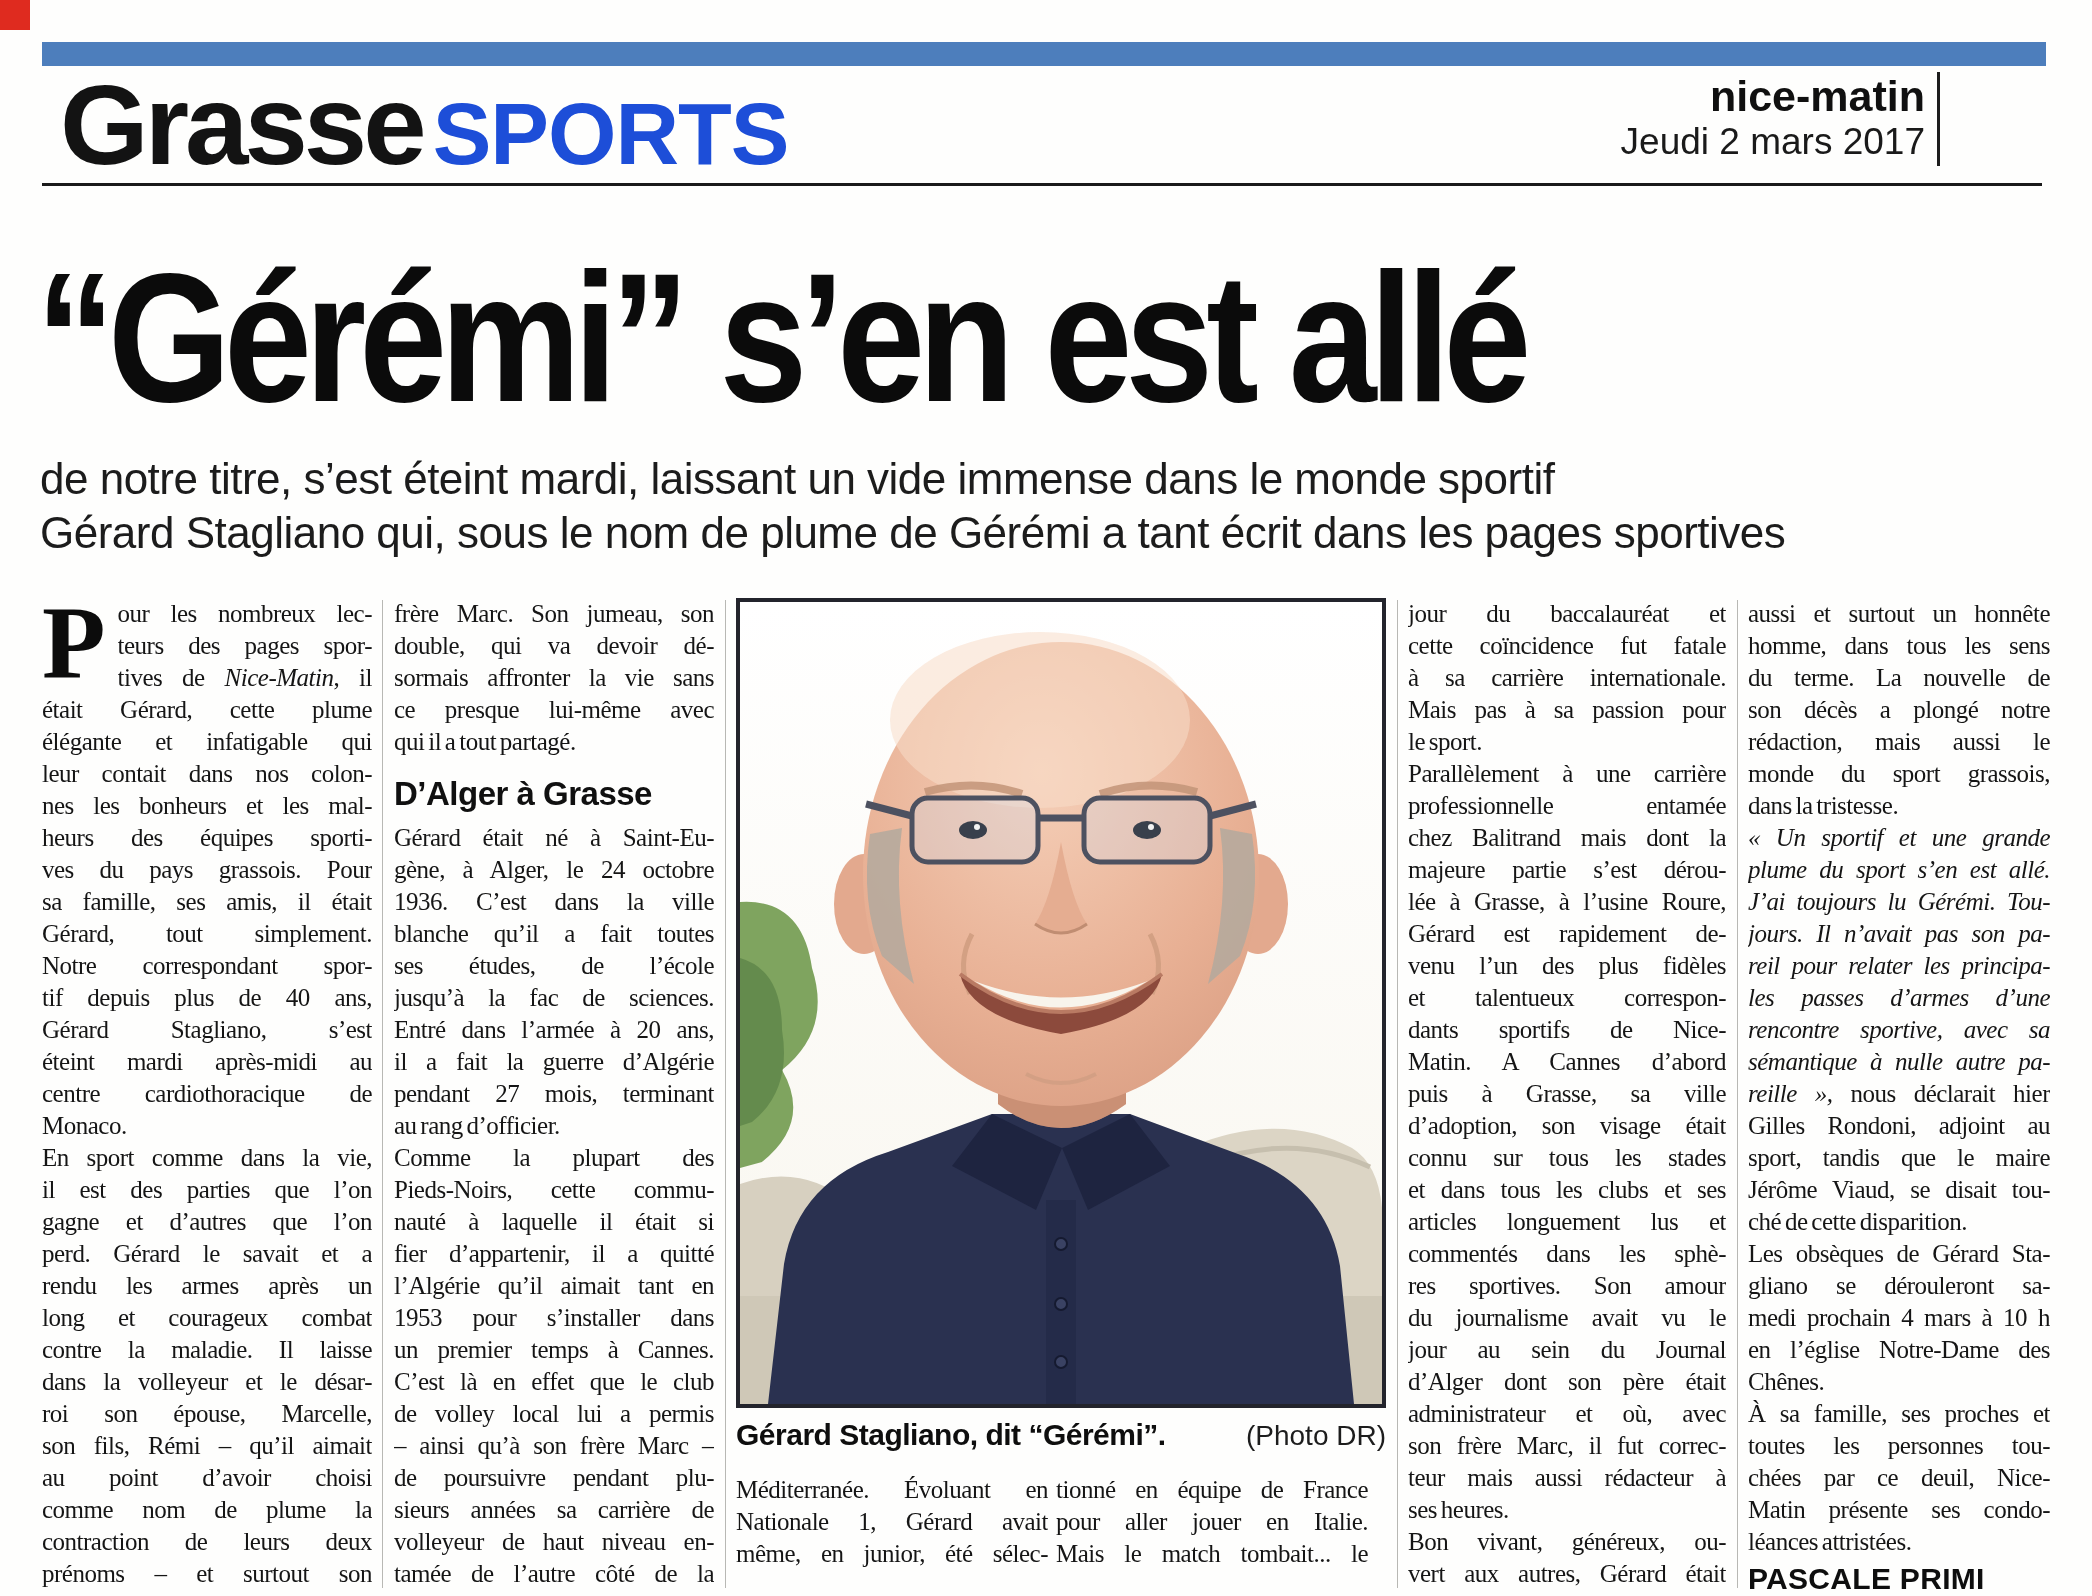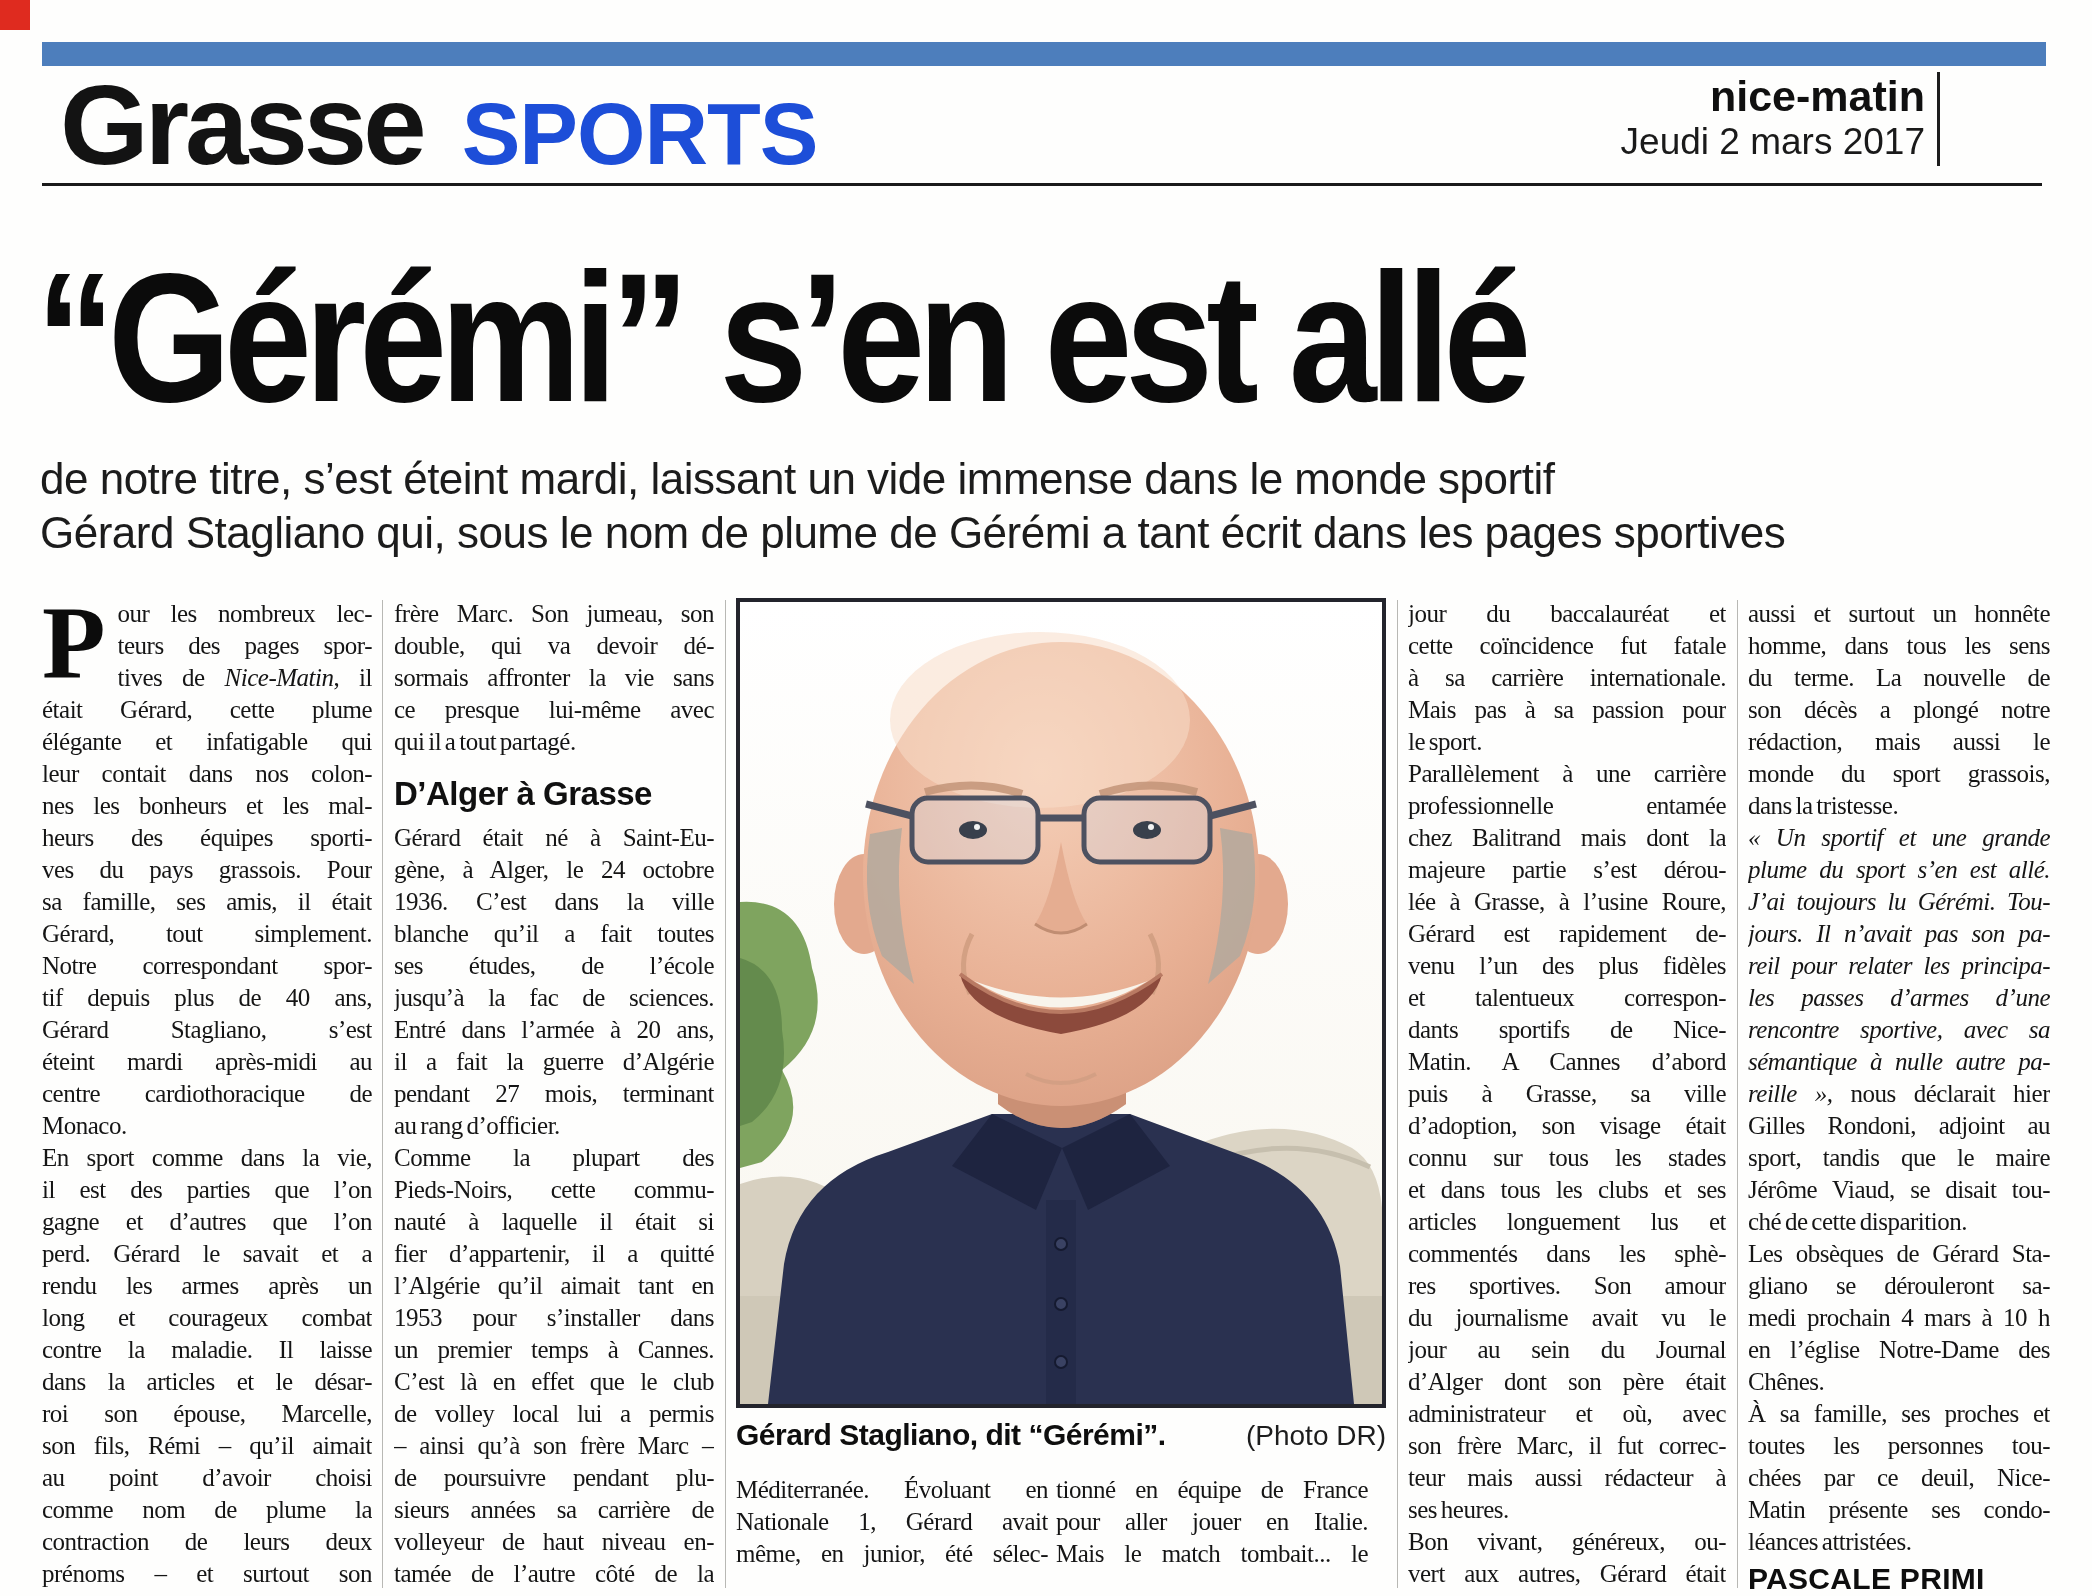--- a/index.html
+++ b/index.html
@@ -2,21 +2,21 @@
 <html><head>
 <meta charset="utf-8">
 <style>
   html,body{margin:0;padding:0;background:#e8e8e8;}
   .page{position:relative;width:2092px;height:1596px;background:#fefefd;overflow:hidden;
         font-family:"Liberation Serif",serif;color:#141414;}
 
   
   .red-sq{position:absolute;left:0;top:0;width:30px;height:30px;background:#df2b1f;}
   .blue-bar{position:absolute;left:42px;top:42px;width:2004px;height:24px;background:#4d7ebc;}
-  .mast-left{position:absolute;left:60px;top:68px;display:flex;align-items:baseline;gap:39px;
+  .mast-left{position:absolute;left:60px;top:68px;display:flex;align-items:baseline;gap:10px;
              font-family:"Liberation Sans",sans-serif;}
   .section-name{font-size:114px;font-weight:bold;letter-spacing:-4px;color:#131313;line-height:1;}
   .section-label{font-size:88px;font-weight:bold;letter-spacing:-1px;color:#1d4ed8;line-height:1;}
   .mast-right{position:absolute;left:1450px;top:74px;width:475px;text-align:right;
               font-family:"Liberation Sans",sans-serif;line-height:45px;}
   .paper-name{font-size:43px;font-weight:bold;color:#101010;}
   .issue-date{font-size:37px;color:#1a1a1a;}
   .mast-vline{position:absolute;left:1937px;top:72px;width:3px;height:94px;background:#1d1d1d;}
   .mast-rule{position:absolute;left:42px;top:183px;width:2000px;height:3px;background:#1a1a1a;}
 
@@ -97,21 +97,21 @@
         <div class="bl"><span>éteint mardi après-midi au</span></div>
         <div class="bl"><span>centre cardiothoracique de</span></div>
         <div class="bl end"><span>Monaco.</span></div>
         <div class="bl"><span>En sport comme dans la vie,</span></div>
         <div class="bl"><span>il est des parties que l’on</span></div>
         <div class="bl"><span>gagne et d’autres que l’on</span></div>
         <div class="bl"><span>perd. Gérard le savait et a</span></div>
         <div class="bl"><span>rendu les armes après un</span></div>
         <div class="bl"><span>long et courageux combat</span></div>
         <div class="bl"><span>contre la maladie. Il laisse</span></div>
-        <div class="bl"><span>dans la articles et le désar-</span></div>
+        <div class="bl"><span>dans la volleyeur et le désar-</span></div>
         <div class="bl"><span>roi son épouse, Marcelle,</span></div>
         <div class="bl"><span>son fils, Rémi – qu’il aimait</span></div>
         <div class="bl"><span>au point d’avoir choisi</span></div>
         <div class="bl"><span>comme nom de plume la</span></div>
         <div class="bl"><span>contraction de leurs deux</span></div>
         <div class="bl"><span>prénoms – et surtout son</span></div>
       </div>
     <div class="textcol">
         <div class="bl"><span>frère Marc. Son jumeau, son</span></div>
         <div class="bl"><span>double, qui va devoir dé-</span></div>

